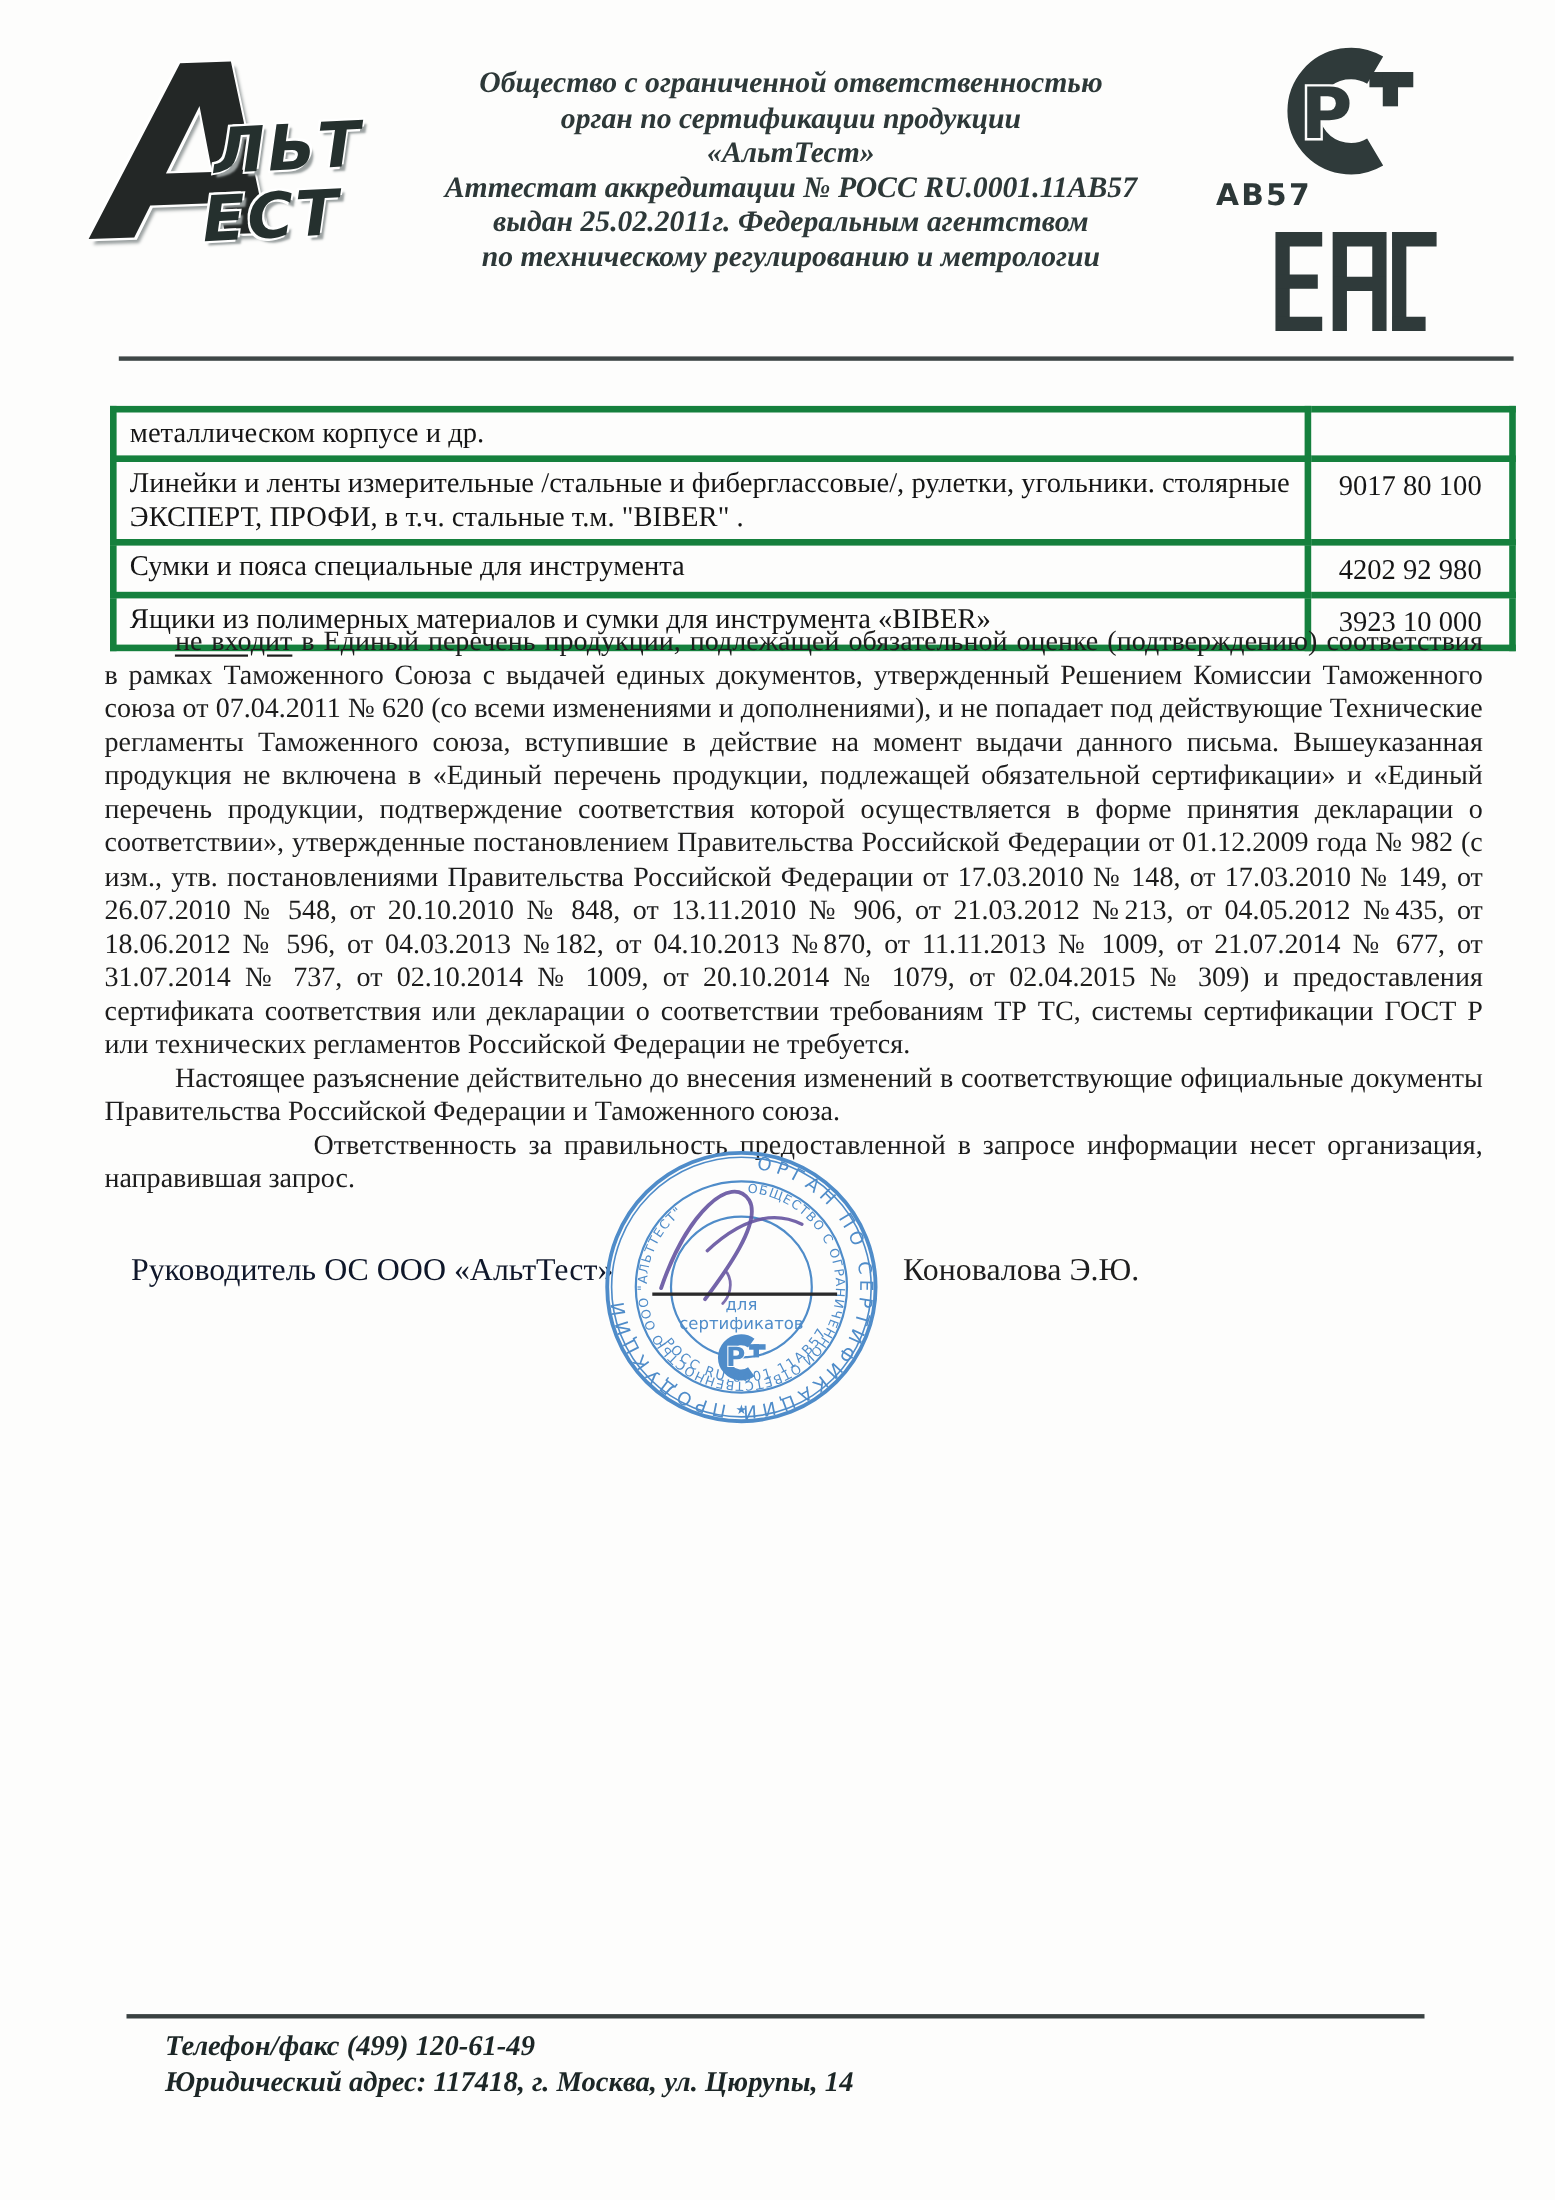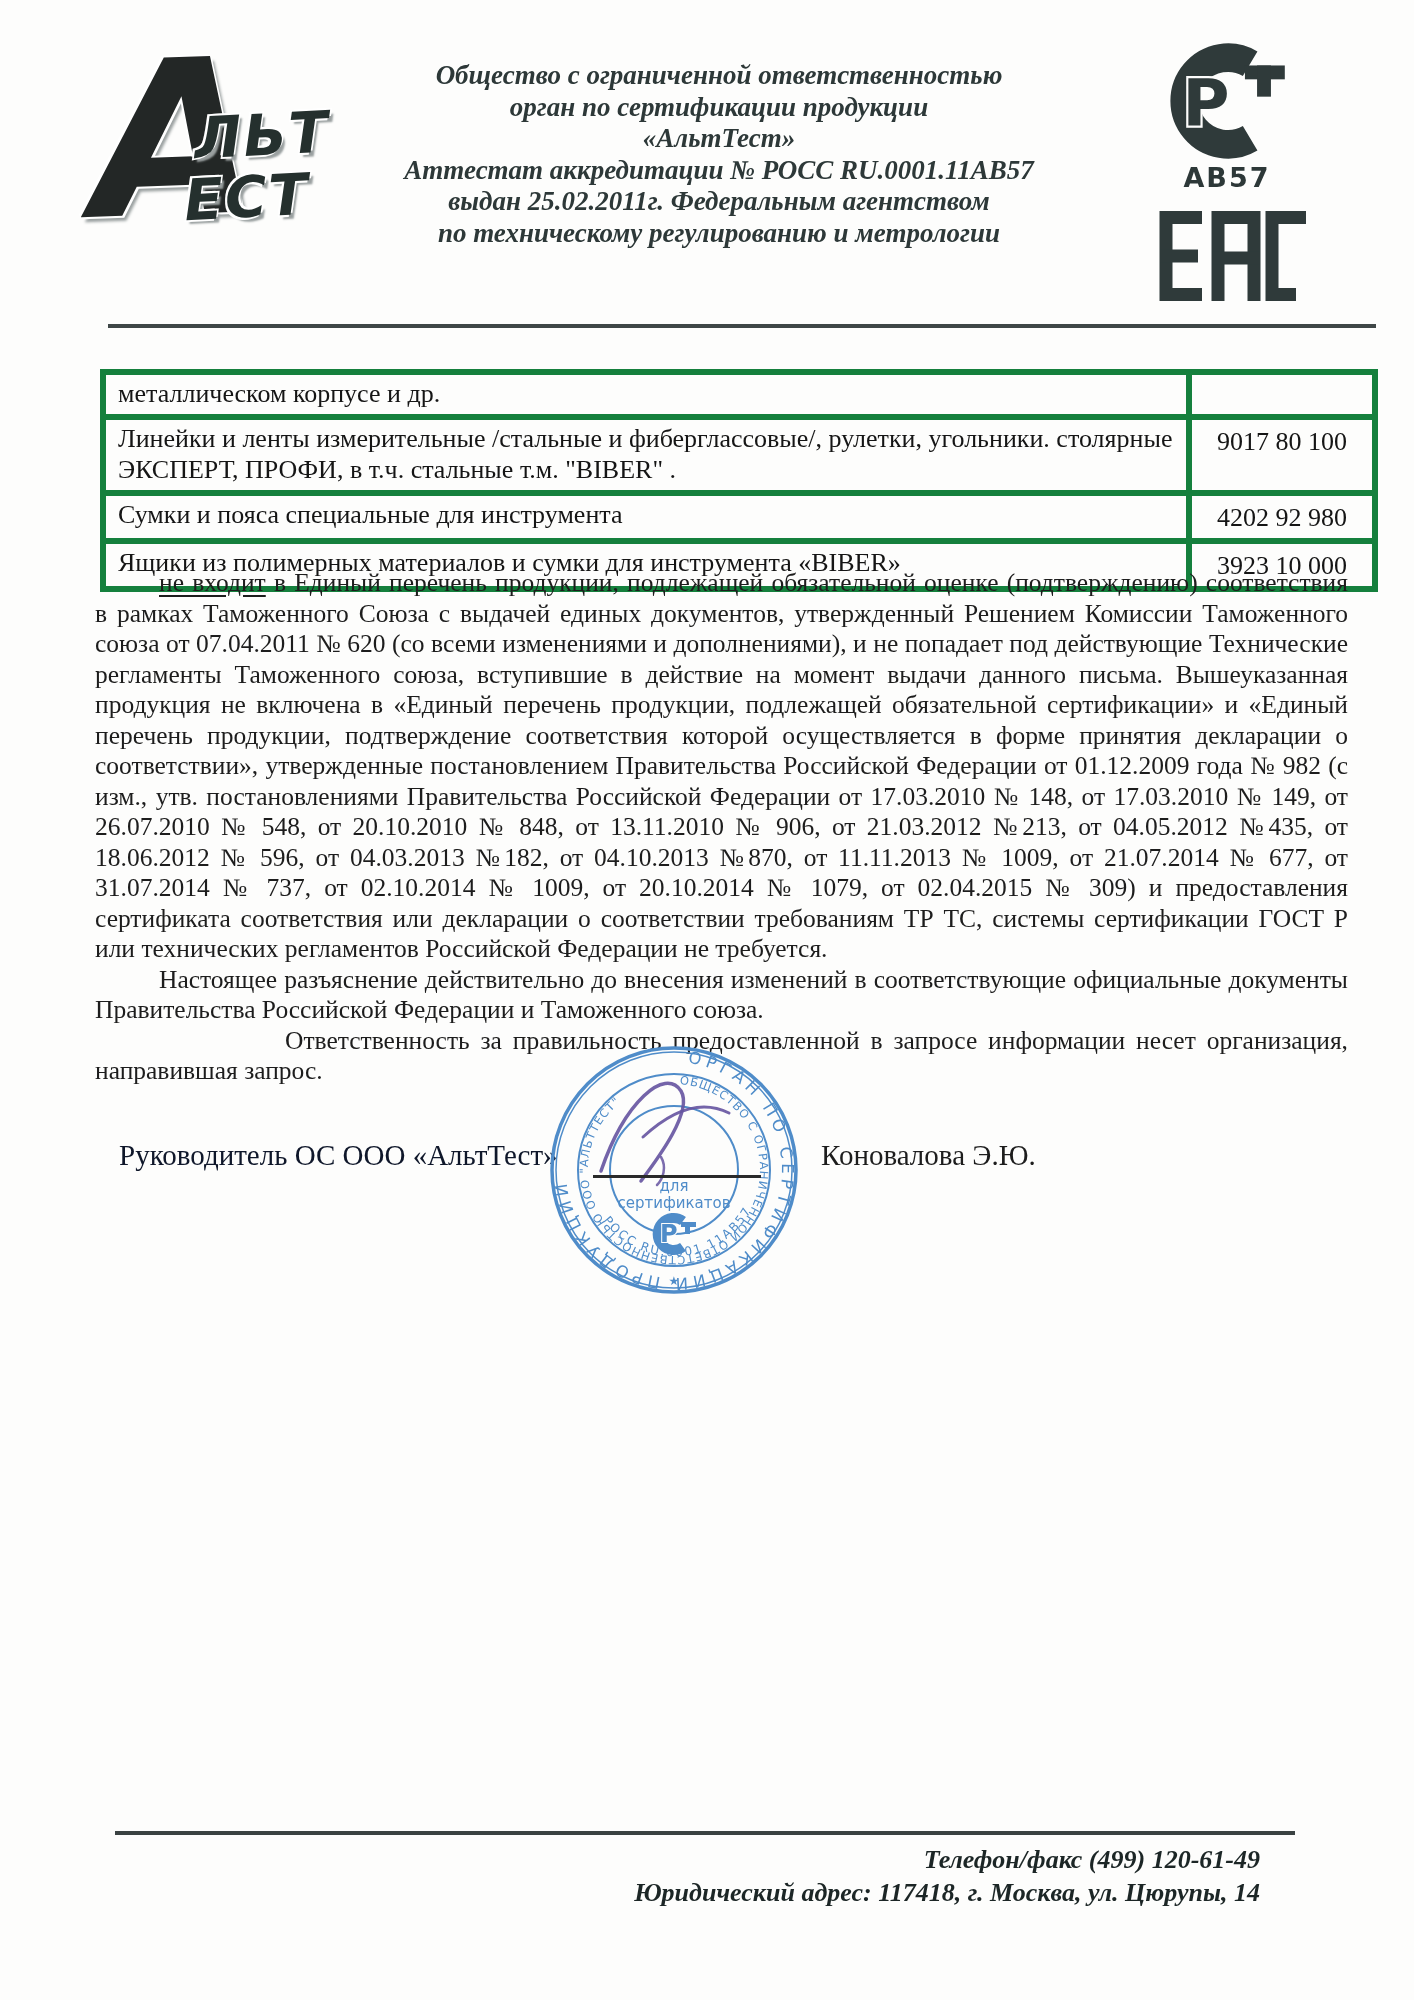--- a/index.html
+++ b/index.html
@@ -27,21 +27,21 @@
   .logo .w2{ left:92px; top:122px; transform:rotate(-3deg); }
 
   .org-block{
     position:absolute; left:314px; top:60px; width:810px; text-align:center;
     font-weight:bold; font-style:italic; font-size:27px; line-height:31.5px;
     color:#2d3838;
   }
 
   .rst-mark{ position:absolute; left:1150px; top:36px; width:150px; height:130px; }
   .rst-code{
-    position:absolute; left:1162px; top:162px; width:130px; text-align:center;
+    position:absolute; left:1084px; top:162px; width:130px; text-align:center;
     font-family:"DejaVu Sans",sans-serif; font-weight:bold; font-size:27px;
     letter-spacing:2px; color:#2d3838;
   }
   .eac-mark{ position:absolute; left:1150px; top:206px; width:160px; height:100px; }
 
   .rule-top{ position:absolute; left:108px; top:324px; width:1268px; height:4px; background:#3f4747; }
 
   
   .doc-table{
     position:absolute; left:100px; top:369px; width:1278px;
@@ -63,21 +63,21 @@
   
   .sig-row{ position:relative; margin-top:30px; height:135px; }
   .sig-label{ position:absolute; left:24px; top:22px; font-size:29px; color:#0f172a; }
   .sig-line{ position:absolute; left:498px; top:58px; width:168px; height:3px; background:#2a2a2a; z-index:3; }
   .sig-name{ position:absolute; left:726px; top:22px; font-size:29px; color:#1d1d1d; }
   .stamp{ position:absolute; left:448px; top:-78px; width:262px; height:262px; z-index:2; }
 
   
   .rule-bottom{ position:absolute; left:115px; top:1831px; width:1180px; height:4px; background:#3a4242; }
   .footer{
-    position:absolute; left:150px; top:1843px; width:1110px; text-align:right;
+    position:absolute; left:150px; top:1843px; width:1110px; text-align:left;
     font-weight:bold; font-style:italic; font-size:26px; line-height:33px; color:#1c2626;
   }
   .footer .site{ display:inline-block; border-bottom:4px solid #2e3636; padding:0 4px 1px 4px; margin-top:3px; }
 </style>
 </head>
 <body>
 
 <div class="page">
 
   <div class="logo">

